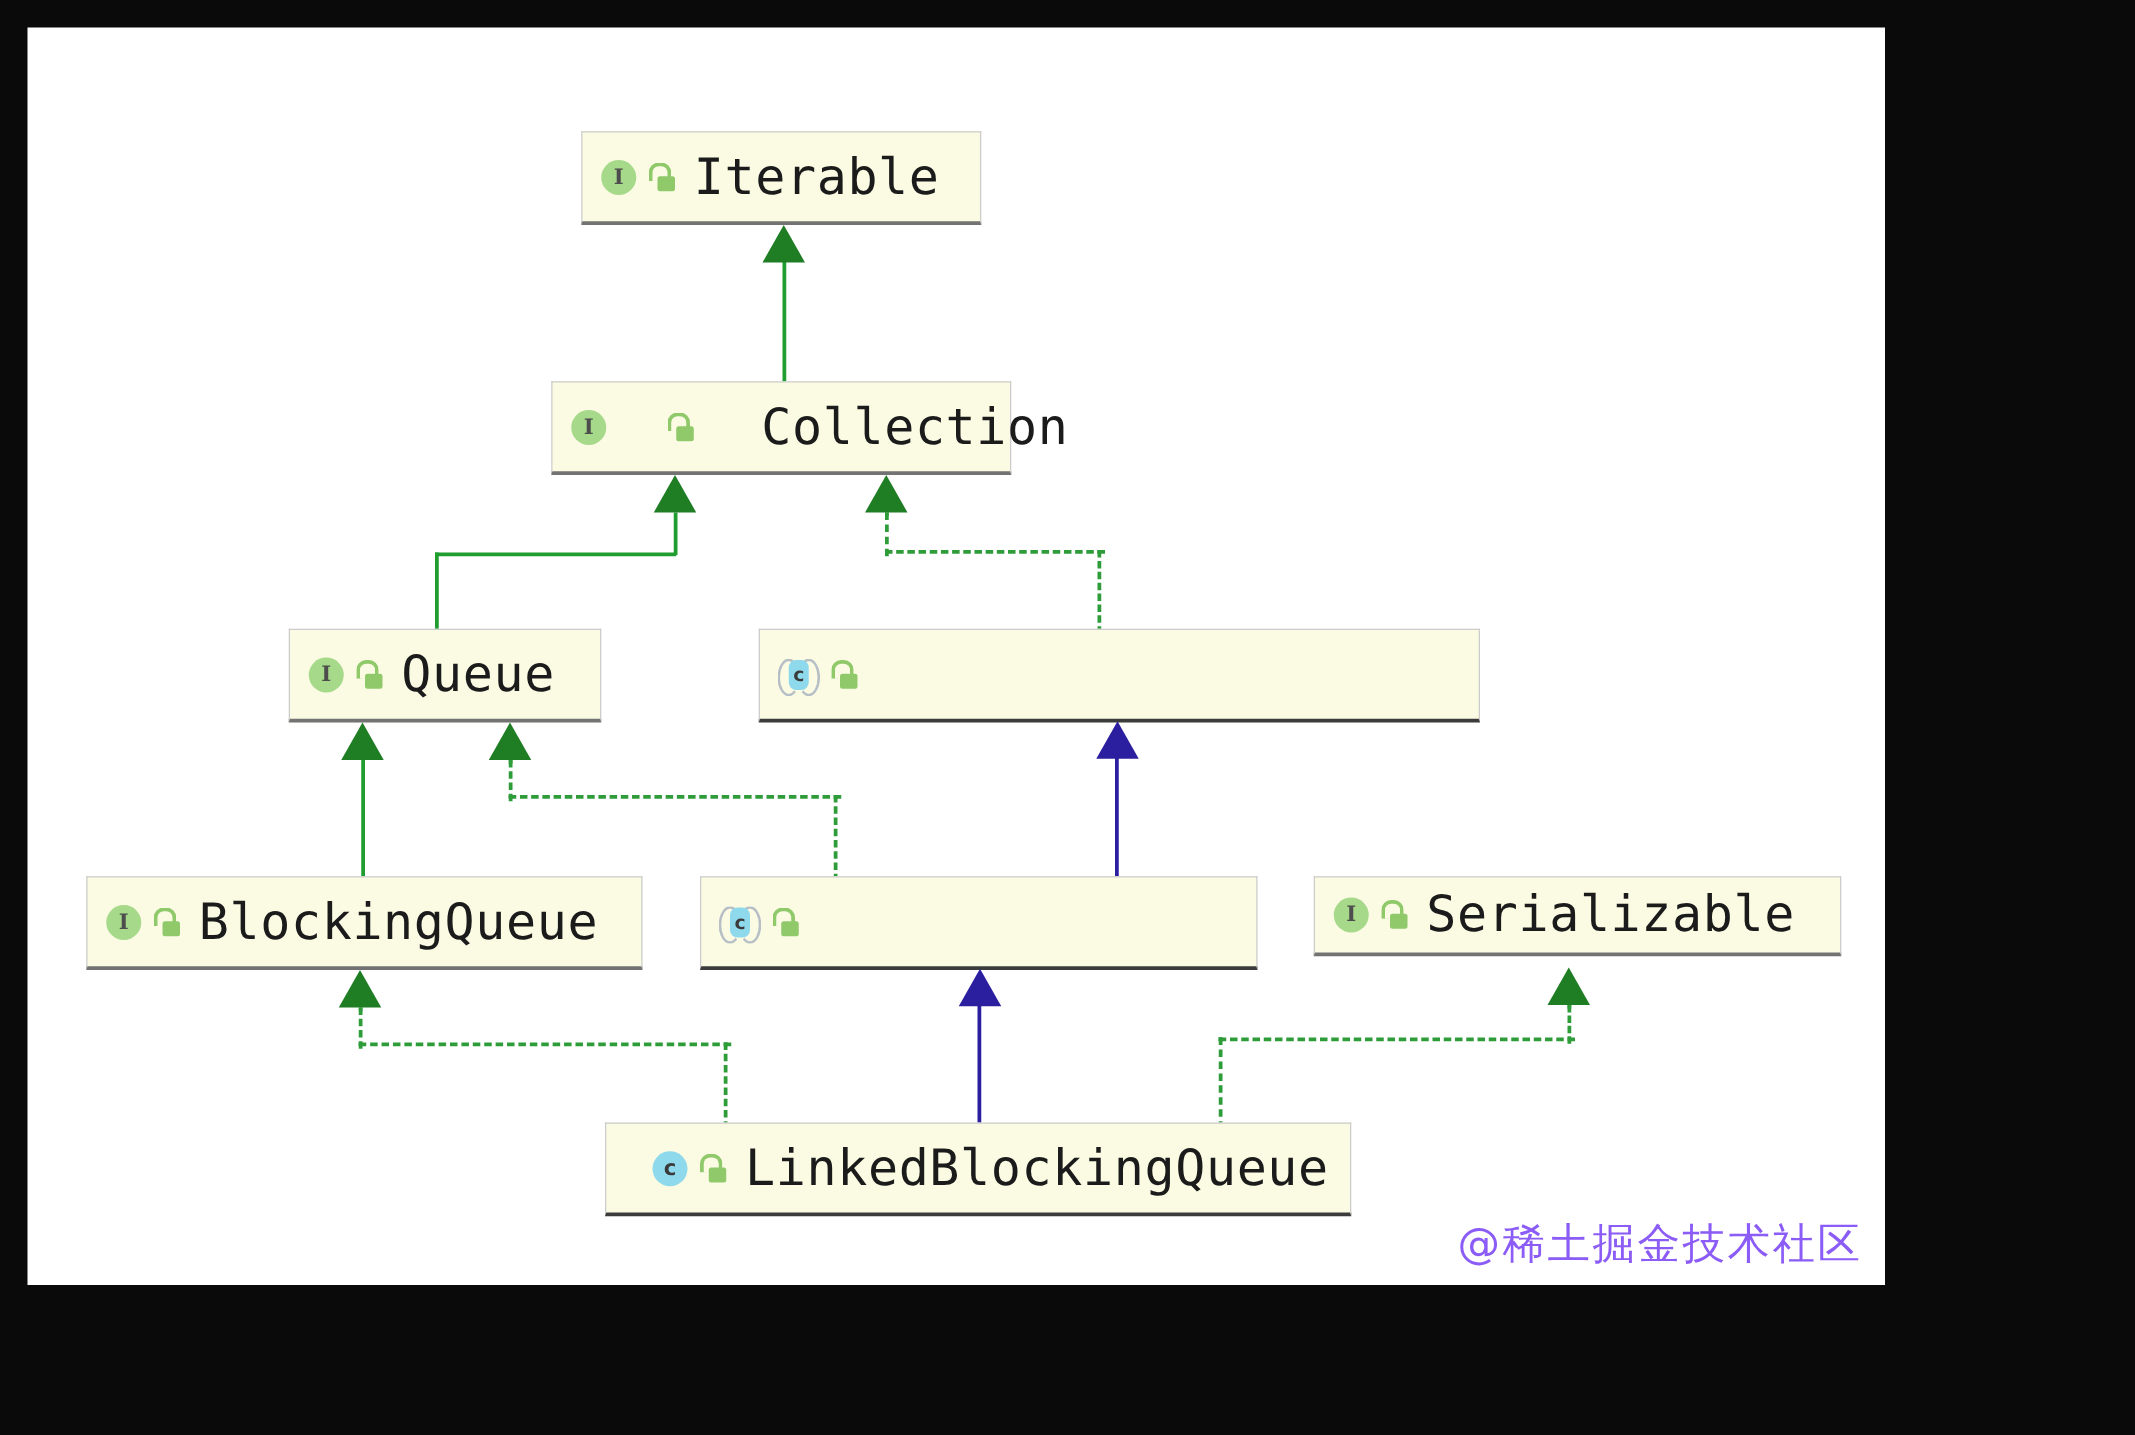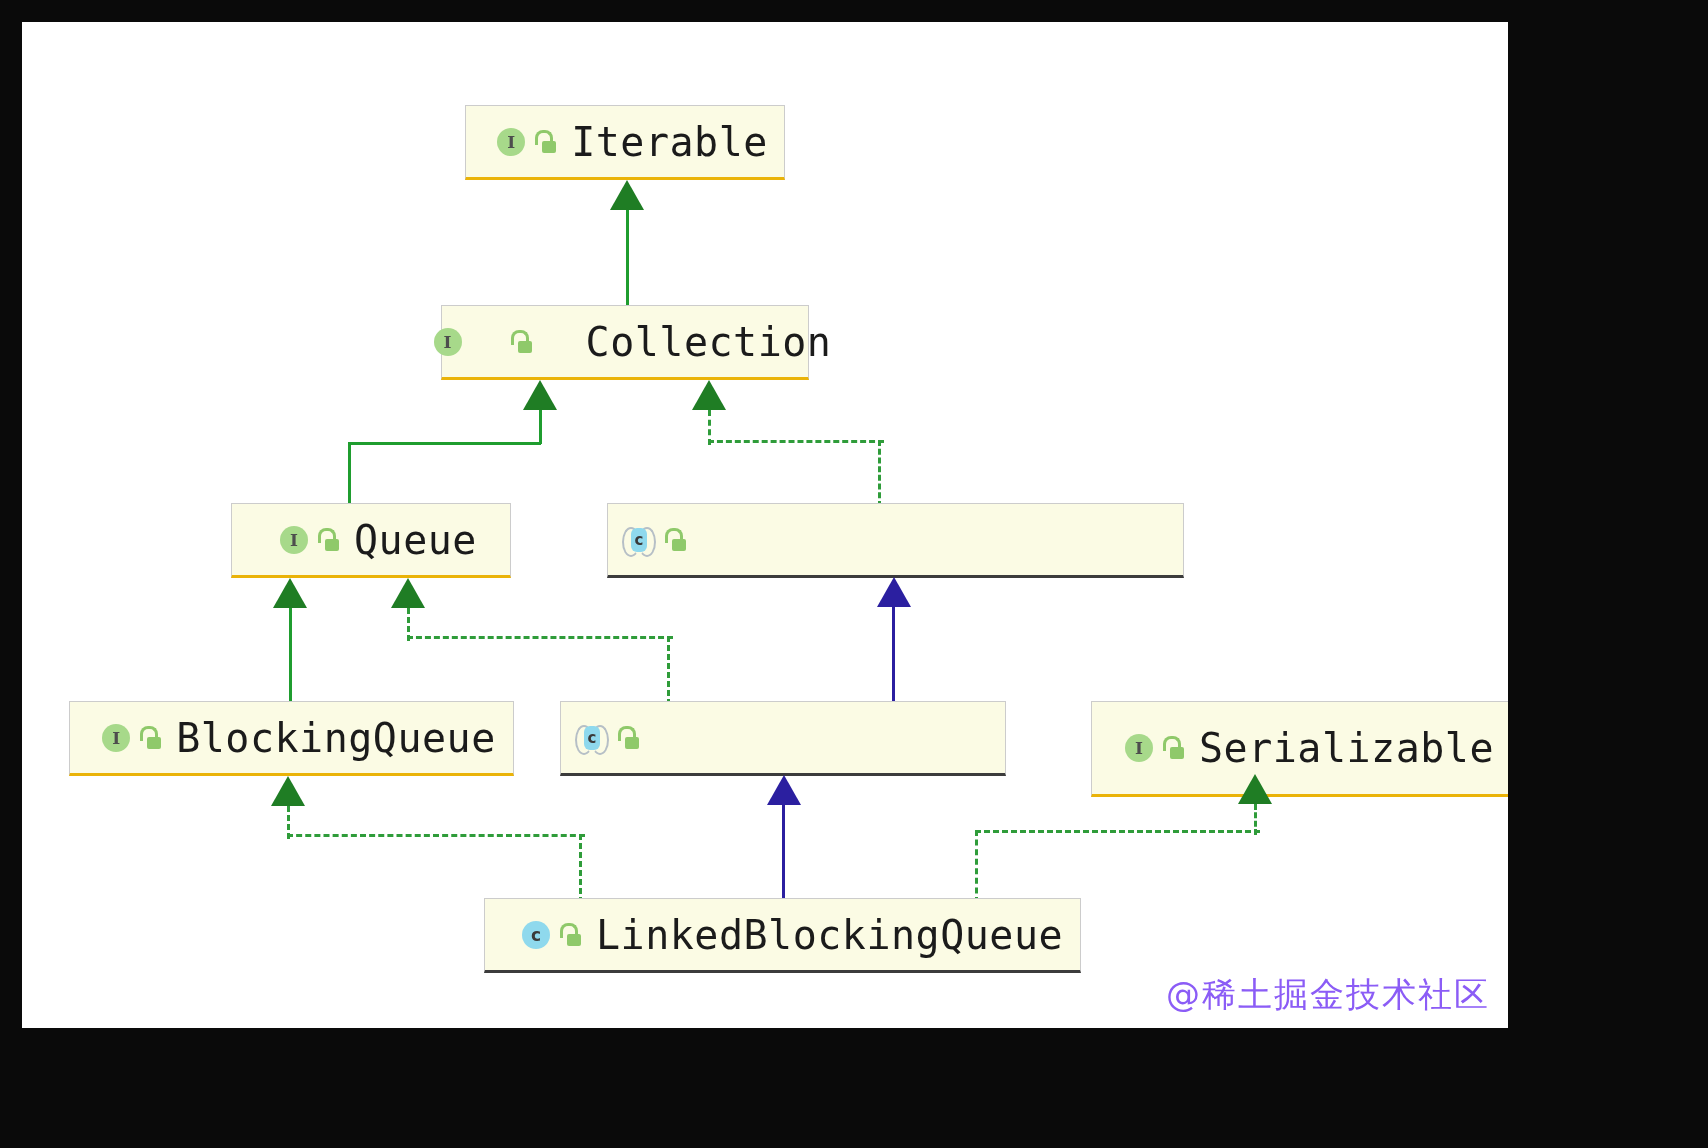--- a/index.html
+++ b/index.html
@@ -31,21 +31,21 @@
     box-sizing: border-box;
     background: #fbfbe4;
     border: 1px solid #cccccc;
     border-bottom: 3px solid #3c3c3c;
     display: flex;
     align-items: center;
     padding-left: 14px;
     white-space: nowrap;
     z-index: 5;
   }
-  .node.iface { border-bottom: 3px solid #eab308; justify-content: center; }
+  .node.iface { border-bottom: 3px solid #737373; }
   .node-label {
     font-family: "DejaVu Sans Mono", "Liberation Mono", monospace;
     font-size: 40px;
     color: #1b1b1b;
     letter-spacing: 0.5px;
     margin-left: 14px;
   }
   
   .ico {
     position: relative;
@@ -237,21 +237,21 @@
 
     <div class="node iface" style="left:419px; top:283px; width:368px; height:75px;gap:39px;">
       <span class="ico ico-iface"></span>
       <span class="ico-lock">
         <span class="shackle"></span>
           <span class="bodyl"></span>
       </span>
       <span class="node-label">Collection</span>
     </div>
 
-    <div class="node iface" style="left:209px; top:481px; width:280px; height:75px;">
+    <div class="node iface" style="left:209px; top:481px; width:250px; height:75px;">
       <span class="ico ico-iface"></span>
       <span class="ico-lock">
         <span class="shackle"></span>
           <span class="bodyl"></span>
       </span>
       <span class="node-label">Queue</span>
     </div>
 
     <div class="node" style="left:585px; top:481px; width:577px; height:75px;">
       <span class="ico ico-abstract">
@@ -281,21 +281,21 @@
           <span class="arc-r"></span>
         <span class="body"></span>
           <span class="glyph">c</span>
       </span>
       <span class="ico-lock">
         <span class="shackle"></span>
           <span class="bodyl"></span>
       </span>
     </div>
 
-    <div class="node iface" style="left:1029px; top:679px; width:422px; height:96px;margin-left:40px;">
+    <div class="node iface" style="left:1029px; top:679px; width:422px; height:64px;">
       <span class="ico ico-iface"></span>
       <span class="ico-lock">
         <span class="shackle"></span>
           <span class="bodyl"></span>
       </span>
       <span class="node-label">Serializable</span>
     </div>
 
     <div class="node" style="left:462px; top:876px; width:597px; height:75px;padding-left:36px;">
       <span class="ico ico-class"></span>

